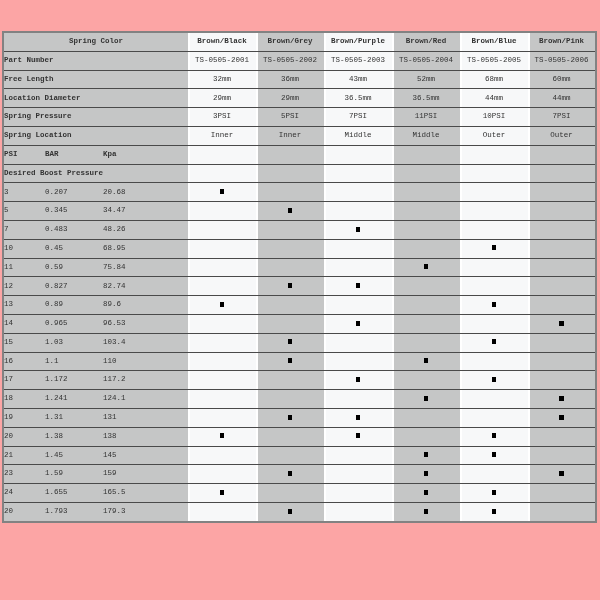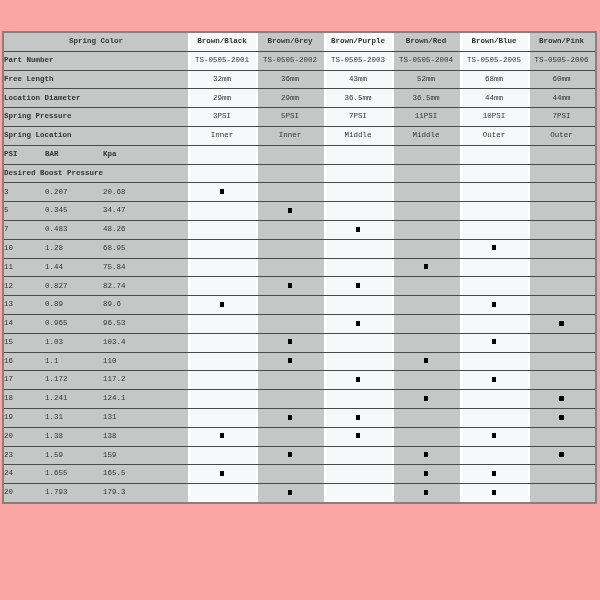--- a/index.html
+++ b/index.html
@@ -184,32 +184,32 @@
           <td class="leftcell">48.26</td>
           <td class="spring col-light"></td>
           <td class="spring col-grey"></td>
           <td class="spring col-light"><span class="sq"></span></td>
           <td class="spring col-grey"></td>
           <td class="spring col-light"></td>
           <td class="spring col-grey"></td>
         </tr>
         <tr>
           <td class="leftcell">10</td>
-          <td class="leftcell">1.28</td>
+          <td class="leftcell">0.45</td>
           <td class="leftcell">68.95</td>
           <td class="spring col-light"></td>
           <td class="spring col-grey"></td>
           <td class="spring col-light"></td>
           <td class="spring col-grey"></td>
           <td class="spring col-light"><span class="sq"></span></td>
           <td class="spring col-grey"></td>
         </tr>
         <tr>
           <td class="leftcell">11</td>
-          <td class="leftcell">1.44</td>
+          <td class="leftcell">0.59</td>
           <td class="leftcell">75.84</td>
           <td class="spring col-light"></td>
           <td class="spring col-grey"></td>
           <td class="spring col-light"></td>
           <td class="spring col-grey"><span class="sq"></span></td>
           <td class="spring col-light"></td>
           <td class="spring col-grey"></td>
         </tr>
         <tr>
           <td class="leftcell">12</td>
@@ -300,20 +300,31 @@
           <td class="spring col-grey"><span class="sq"></span></td>
         </tr>
         <tr>
           <td class="leftcell">20</td>
           <td class="leftcell">1.38</td>
           <td class="leftcell">138</td>
           <td class="spring col-light"><span class="sq"></span></td>
           <td class="spring col-grey"></td>
           <td class="spring col-light"><span class="sq"></span></td>
           <td class="spring col-grey"></td>
+          <td class="spring col-light"><span class="sq"></span></td>
+          <td class="spring col-grey"></td>
+        </tr>
+        <tr>
+          <td class="leftcell">21</td>
+          <td class="leftcell">1.45</td>
+          <td class="leftcell">145</td>
+          <td class="spring col-light"></td>
+          <td class="spring col-grey"></td>
+          <td class="spring col-light"></td>
+          <td class="spring col-grey"><span class="sq"></span></td>
           <td class="spring col-light"><span class="sq"></span></td>
           <td class="spring col-grey"></td>
         </tr>
         <tr>
           <td class="leftcell">23</td>
           <td class="leftcell">1.59</td>
           <td class="leftcell">159</td>
           <td class="spring col-light"></td>
           <td class="spring col-grey"><span class="sq"></span></td>
           <td class="spring col-light"></td>

